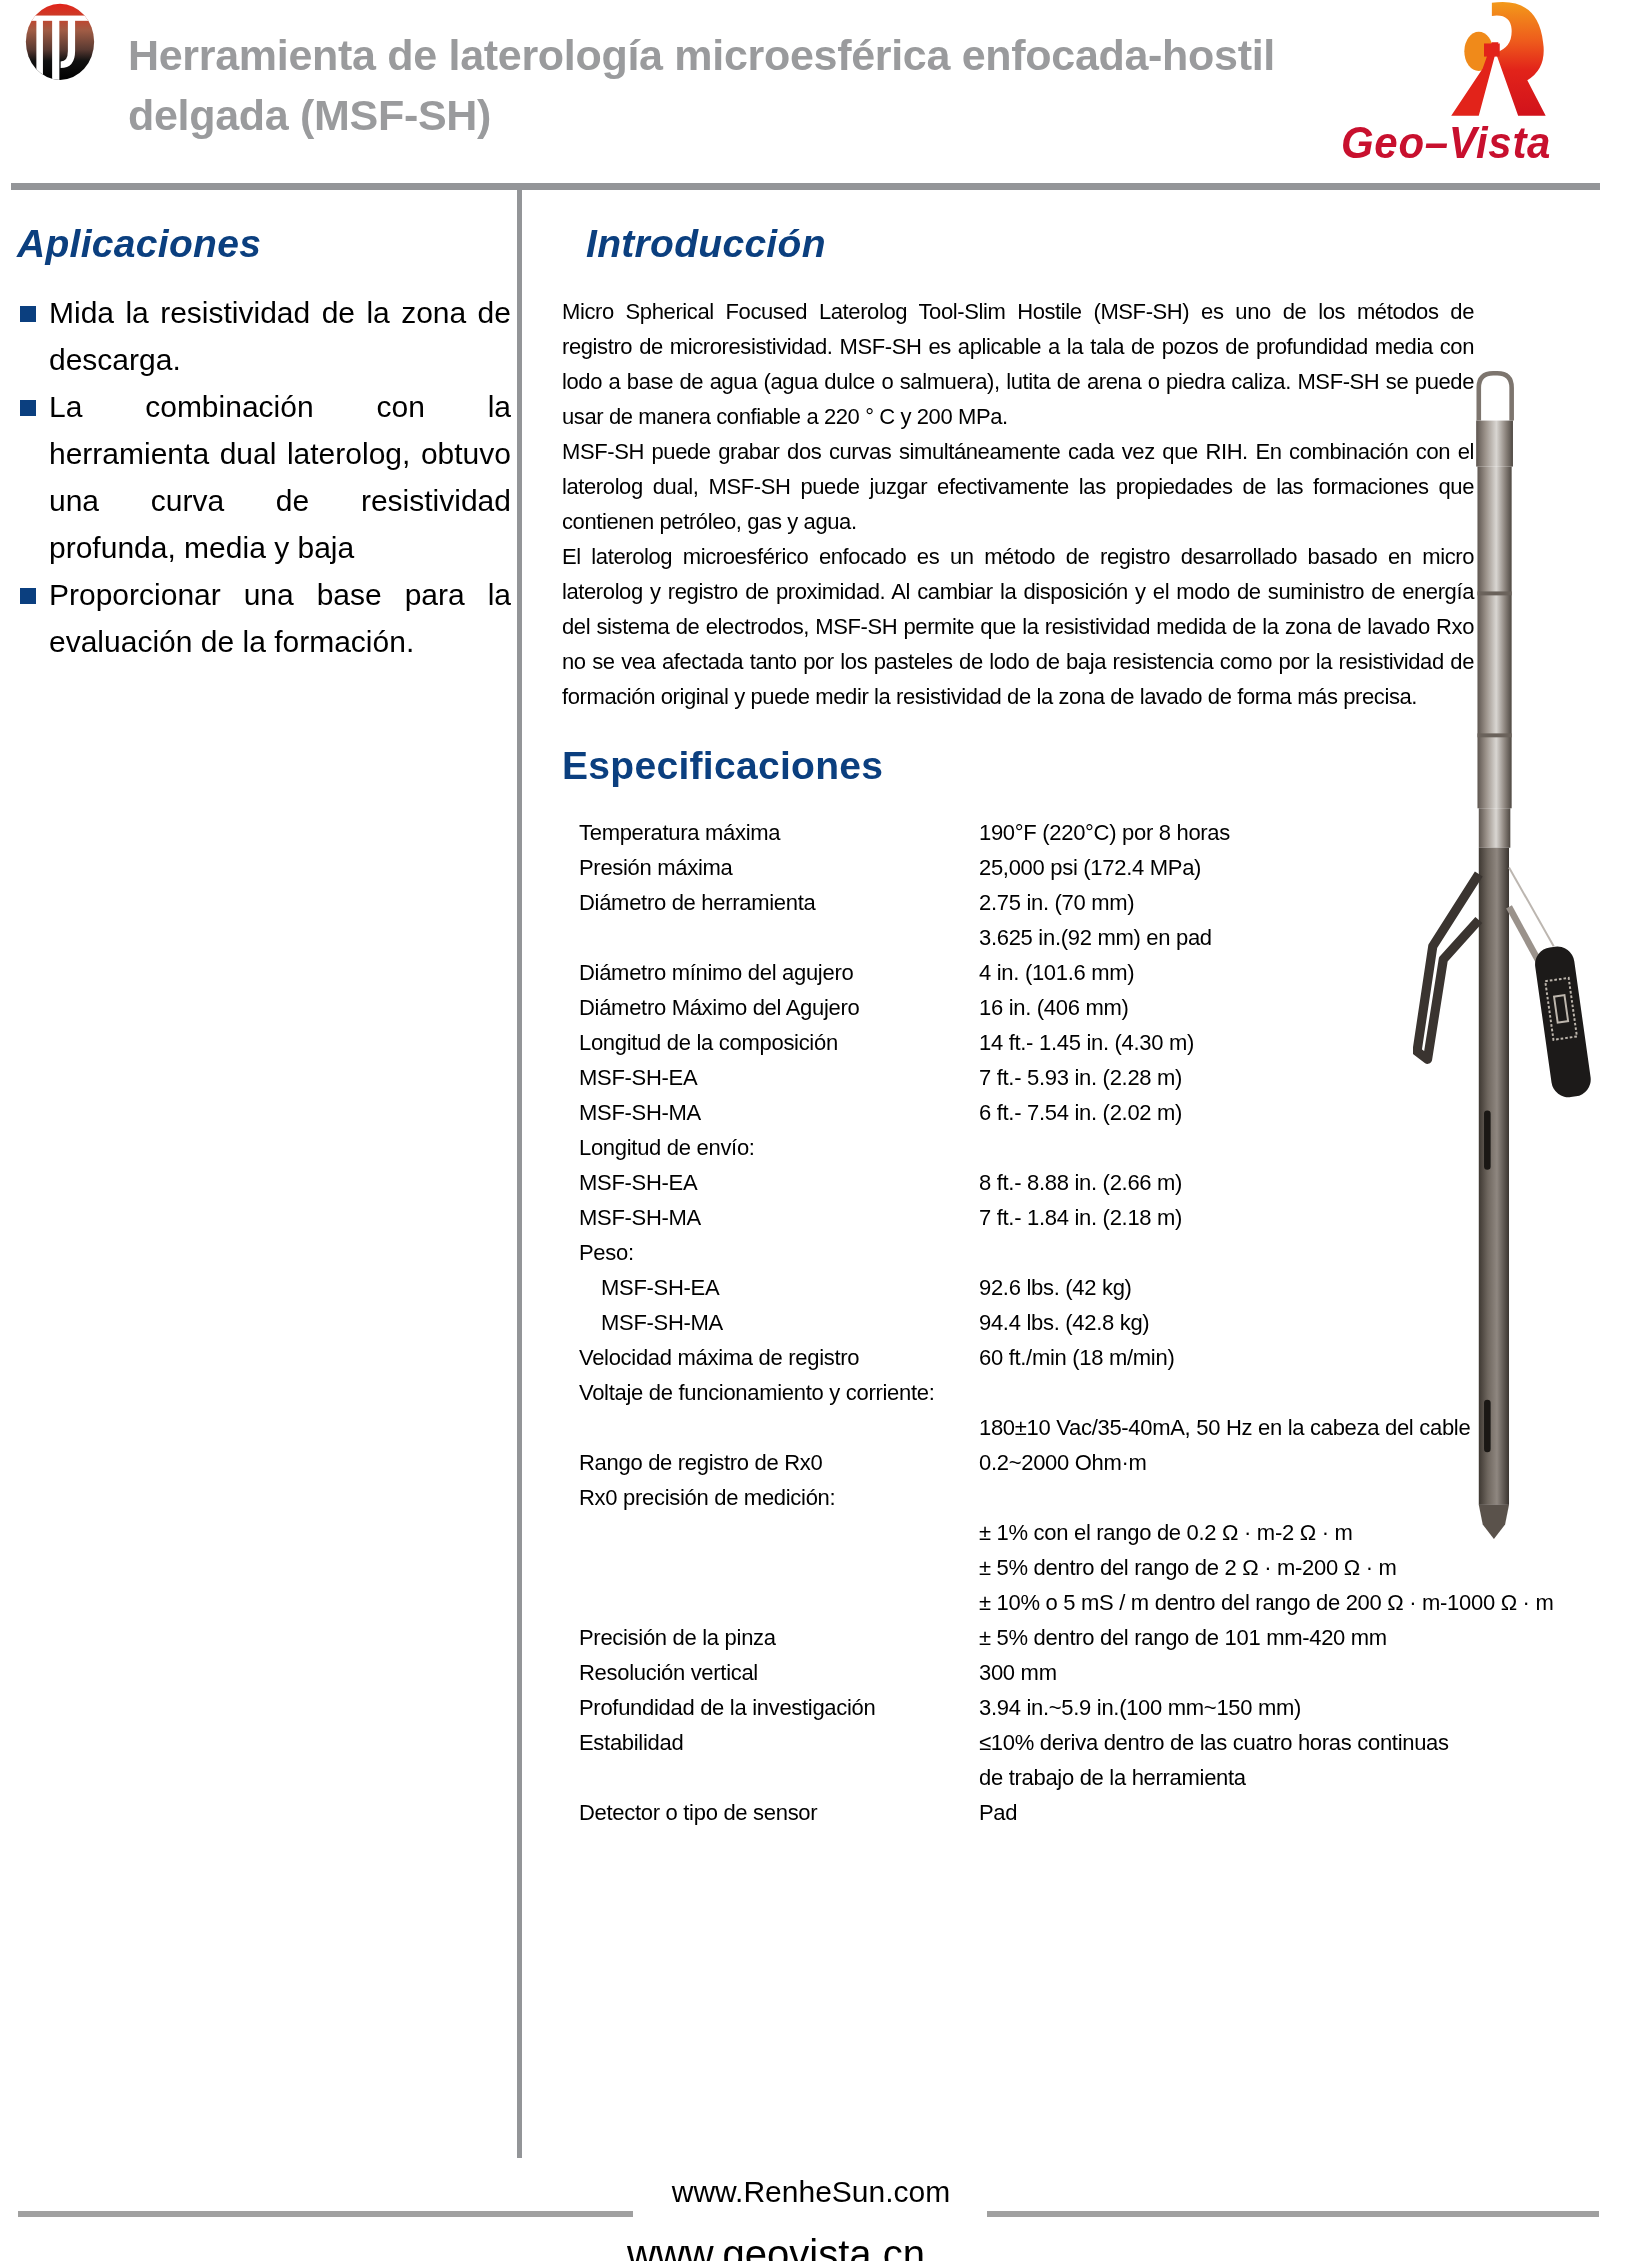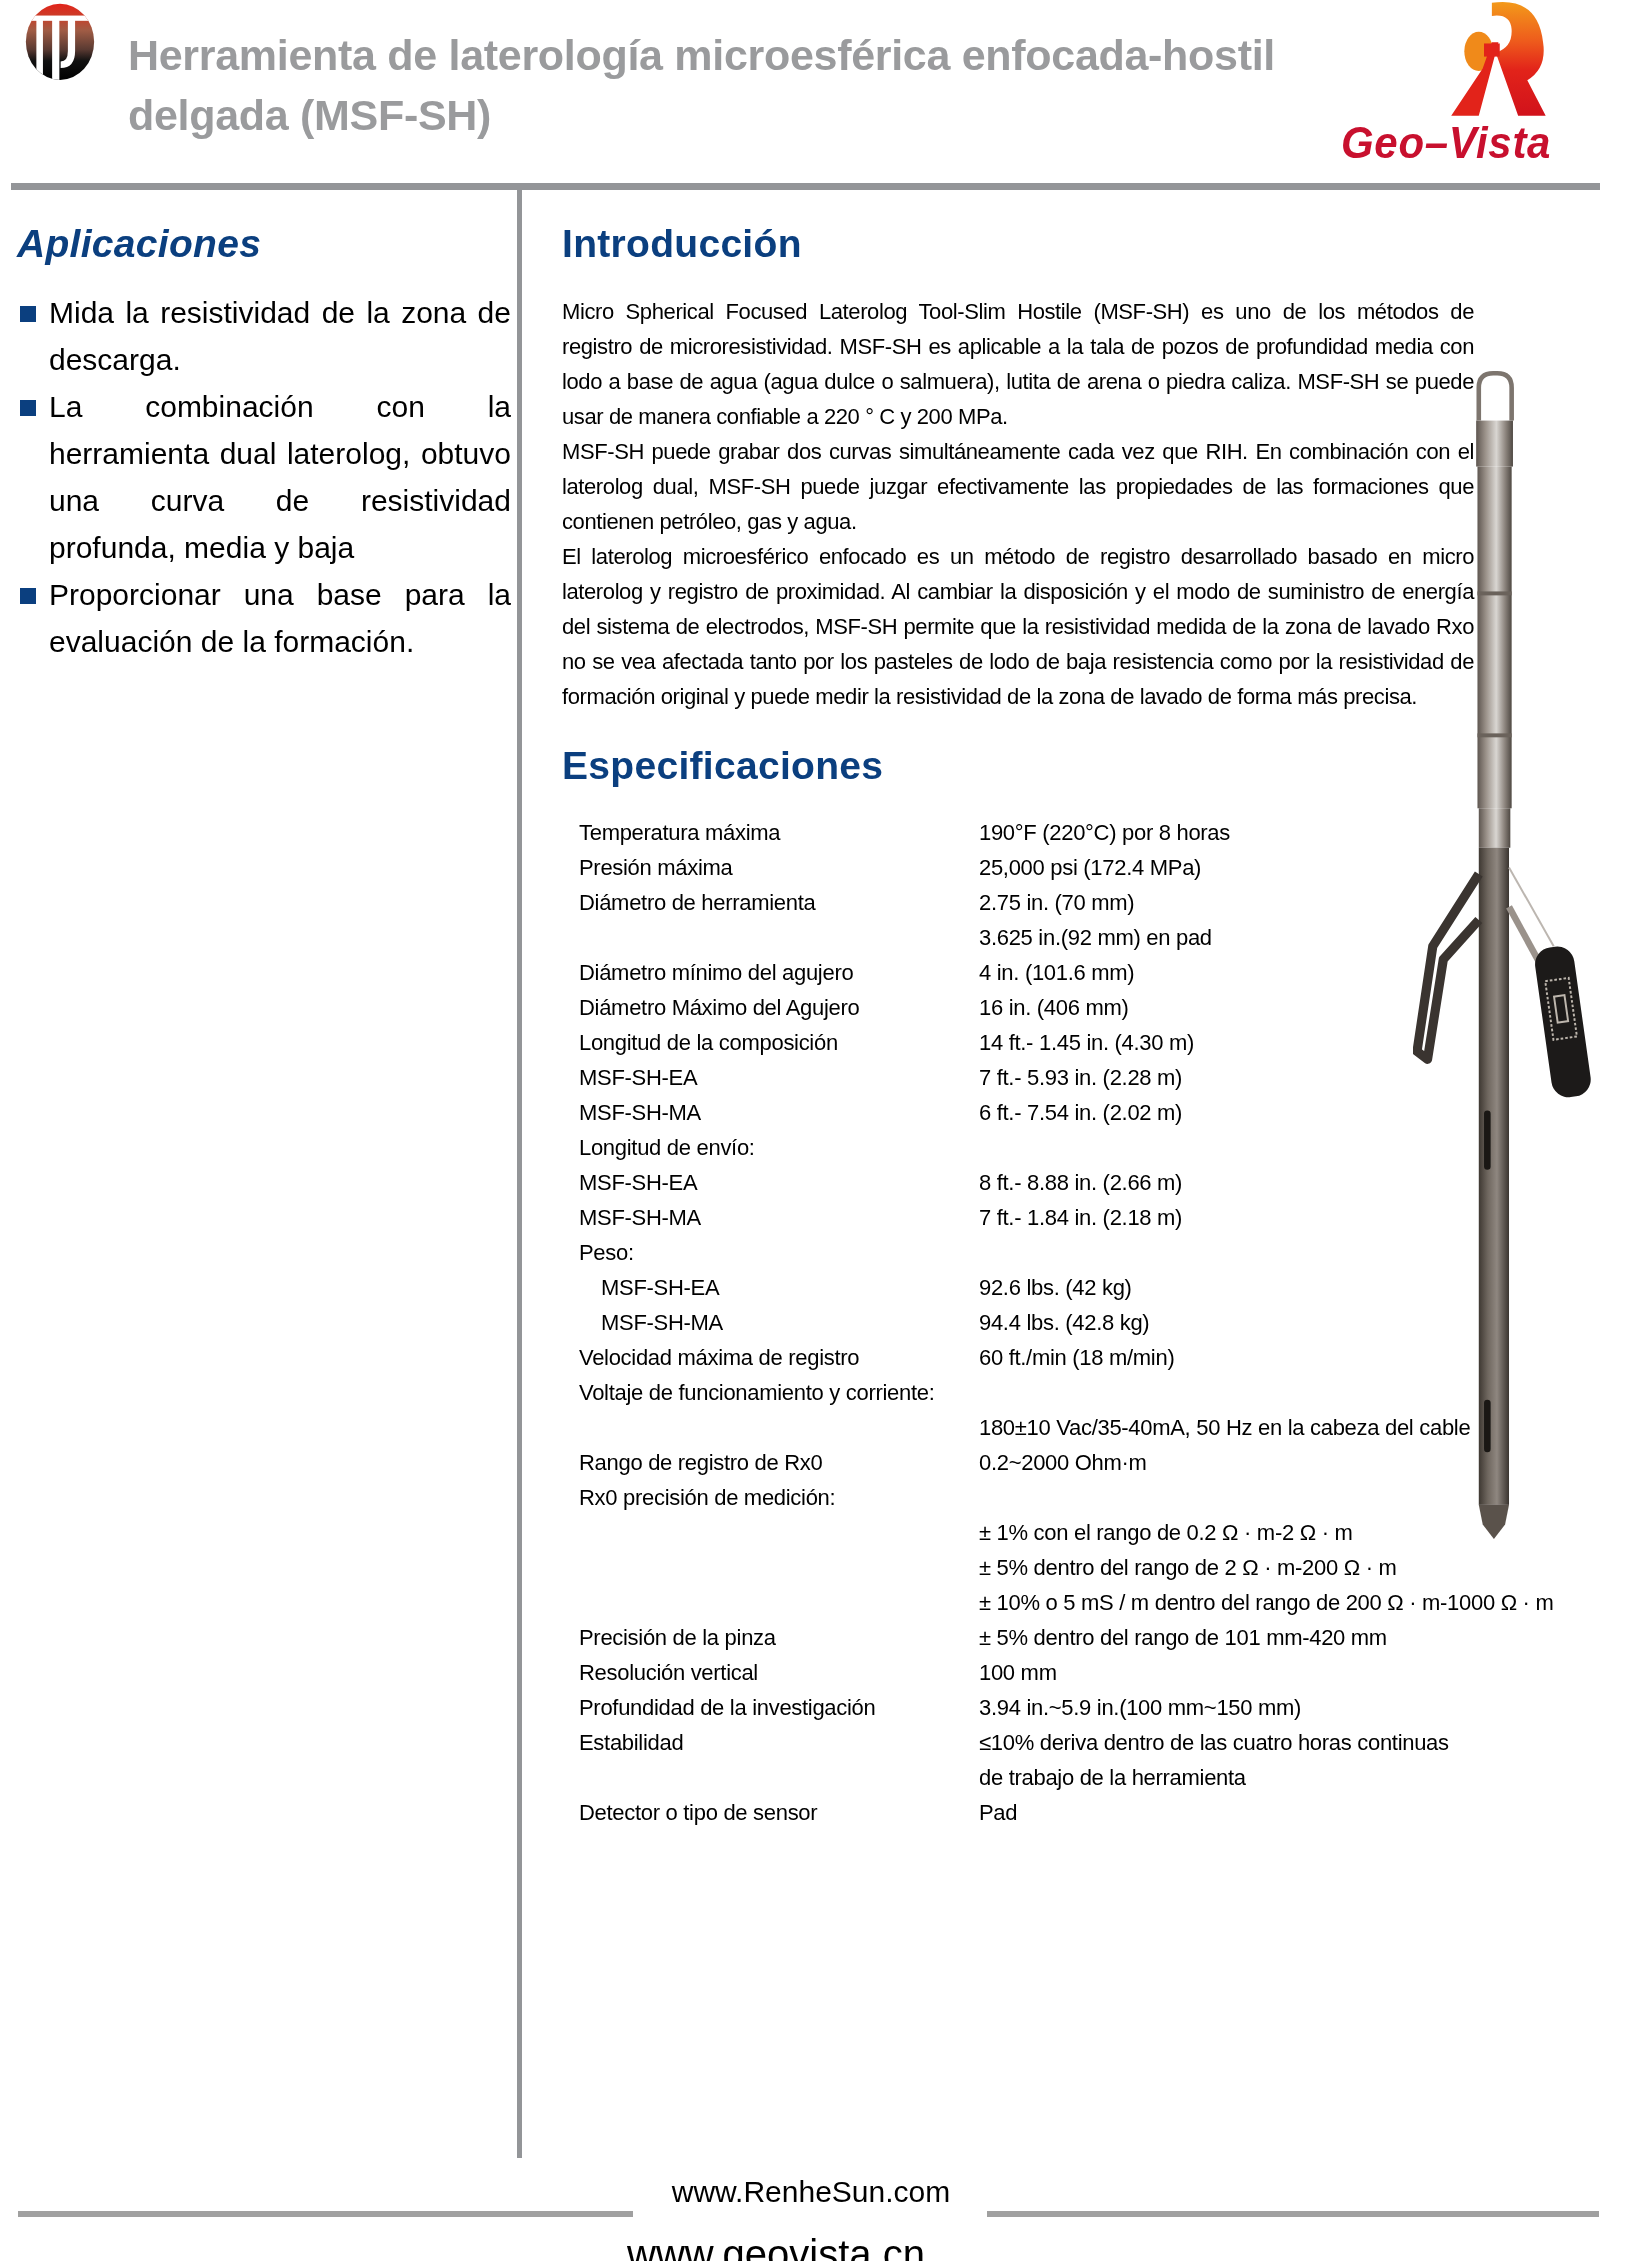--- a/index.html
+++ b/index.html
@@ -19,21 +19,21 @@
   #v-rule { left:517px; top:190px; width:4.6px; height:1968px; background:#939598; }
 
   
   .heading { font-weight:bold; color:#0b3f7f; font-size:39px; letter-spacing:0.3px; }
   #apps-heading { left:17px; top:222px;font-style:italic; }
   #apps-list { left:17px; top:289px; width:494px; font-size:30px; line-height:47px; }
   .bullet-item { position:relative; padding-left:32px; text-align:justify; text-align-last:left; }
   .bullet-item .sq { position:absolute; left:2.6px; top:17px; width:16px; height:16px; background:#0b3f7f; }
 
   
-  #intro-heading { left:562px; top:222px; }
+  #intro-heading { left:586px; top:222px;font-style:italic; }
   #intro-body { left:562px; top:294px; width:912px; font-size:22px; line-height:35px;
                 text-align:justify; letter-spacing:-0.4px; }
   #intro-body p { margin:0; text-align:justify; }
   #spec-heading { left:562px; top:744px; }
 
   #spec-table { left:562px; top:815px; width:1065px; font-size:22px; letter-spacing:-0.3px; }
   .spec-row { height:35px; line-height:35px; position:relative; white-space:nowrap; }
   .spec-label { position:absolute; left:17px; }
   .spec-label.indent { left:39px; }
   .spec-value { position:absolute; left:417px; }
@@ -220,21 +220,21 @@
     <div class="spec-row">
       <span class="spec-label"></span>
       <span class="spec-value">± 10% o 5 mS / m dentro del rango de 200 Ω · m-1000 Ω · m</span>
     </div>
     <div class="spec-row">
       <span class="spec-label">Precisión de la pinza</span>
       <span class="spec-value">± 5% dentro del rango de 101 mm-420 mm</span>
     </div>
     <div class="spec-row">
       <span class="spec-label">Resolución vertical</span>
-      <span class="spec-value">100 mm</span>
+      <span class="spec-value">300 mm</span>
     </div>
     <div class="spec-row">
       <span class="spec-label">Profundidad de la investigación</span>
       <span class="spec-value">3.94 in.~5.9 in.(100 mm~150 mm)</span>
     </div>
     <div class="spec-row">
       <span class="spec-label">Estabilidad</span>
       <span class="spec-value">≤10% deriva dentro de las cuatro horas continuas</span>
     </div>
     <div class="spec-row">

